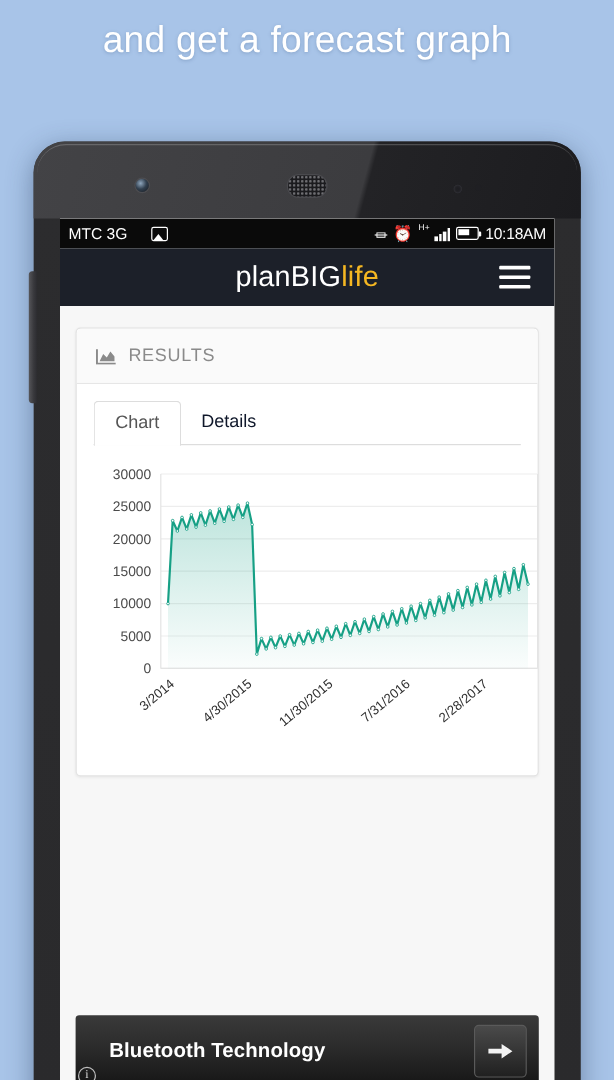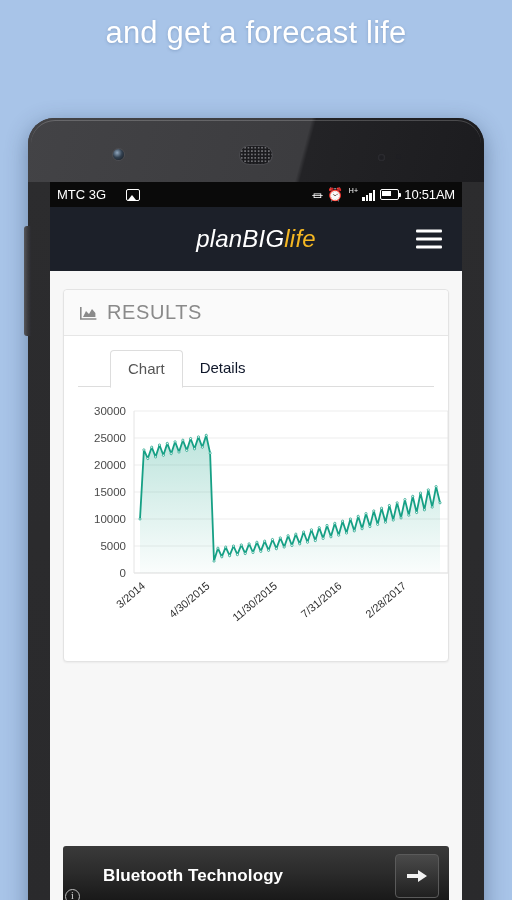--- a/index.html
+++ b/index.html
@@ -94,24 +94,23 @@
   .batt {
     width:19px; height:11px; border:1.5px solid #fff; border-radius:2px;
     position:relative; display:inline-block;
   }
   .batt:before{content:"";position:absolute;left:1px;top:1px;width:9px;height:5px;background:#fff;}
   .batt:after{content:"";position:absolute;right:-3px;top:3px;width:2px;height:4px;background:#fff;border-radius:0 1px 1px 0;}
   .clock { font-size:13px; letter-spacing:-0.2px; }
 
   
   .appbar {
-    height:64px; background:#1c2029;
+    height:48px; background:#1c2029;
     display:flex; align-items:center; justify-content:center;
     position:relative;
-    font-style:italic;
   }
   .brand { font-size:24px; font-weight:400; color:#ffffff; letter-spacing:.2px; }
   .brand .accent { color:#f5b722; }
   .hamburger {
     position:absolute; right:20px; top:50%; transform:translateY(-50%);
     width:26px; display:flex; flex-direction:column; gap:5px;
   }
   .hamburger span { display:block; height:3px; background:#fff; border-radius:1px; }
 
   
@@ -119,67 +118,67 @@
 
   .card {
     background:#fff; border:1px solid #e3e3e3; border-radius:4px;
     box-shadow:0 1px 2px rgba(0,0,0,.05);
   }
   .card-head {
     height:46px; background:#fafafa; border-bottom:1px solid #e6e6e6;
     display:flex; align-items:center; gap:10px; padding:0 16px;
     border-radius:4px 4px 0 0;
   }
-  .card-head .title { font-size:20px; color:#8a8a8a; letter-spacing:.6px; }
+  .card-head .title { font-size:15px; color:#8a8a8a; letter-spacing:.6px; }
   .chart-icon { width:17px; height:14px; position:relative; display:block; }
 
   .tabs { display:flex; padding:14px 14px 0; position:relative; }
   .tabs:after {
     content:""; position:absolute; left:14px; right:14px; bottom:0;
     height:1px; background:#dddddd;
   }
   .tab {
     font-size:15px; color:#0f172a; padding:9px 17px 10px;
     position:relative; z-index:2;
   }
   .tab.active {
     color:#555; background:#fff;
     border:1px solid #dddddd; border-bottom:1px solid #fff;
-    border-radius:4px 4px 0 0; margin-bottom:-1px;margin-left:32px;
+    border-radius:4px 4px 0 0; margin-bottom:-1px;
   }
 
   .plot-wrap { padding:18px 10px 4px; }
   .axis-label { font-size:11.5px; fill:#4a4a4a; font-family:"Liberation Sans",sans-serif; }
   .xtick { font-size:11px; fill:#2f2f2f; font-family:"Liberation Sans",sans-serif; }
 
   
   .ad {
     position:absolute; left:13px; bottom:0; width:386px; height:60px;
     background:linear-gradient(180deg,#3a3a3a 0%,#2b2b2b 45%,#151515 100%);
     border-radius:3px; display:flex; align-items:center; padding:0 10px;
   }
-  .ad-title { color:#fff; font-size:17px; font-weight:bold; margin-left:30px; letter-spacing:.1px; }
+  .ad-title { color:#fff; font-size:17px; font-weight:bold; margin-left:18px; letter-spacing:.1px; }
   .ad-arrow {
     margin-left:auto; width:44px; height:44px; border-radius:4px;
     background:linear-gradient(180deg,#4a4a4a,#202020);
     border:1px solid #5a5a5a;
     display:flex; align-items:center; justify-content:center;
   }
   .ad-info {
     position:absolute; left:2px; bottom:2px; width:15px; height:15px;
     border-radius:50%; border:1.4px solid #bfbfbf; color:#dcdcdc;
     font-size:10px; line-height:12px; text-align:center;
     font-family:"Liberation Serif", serif;
   }
 </style>
 </head>
 <body>
 
 <div class="promo">
-  <div>and get a forecast life</div>
+  <div>and get a forecast graph</div>
 </div>
 
 <div class="phone">
   <div class="phone-glass"></div>
   <div class="bezel-line"></div>
   <div class="cam"></div>
   <div class="speaker"></div>
   <div class="sensor-a"></div>
   <div class="sensor-b"></div>
   <div class="vol-btn"></div>
@@ -195,21 +194,21 @@
         <span class="ico">⏛</span>
         <span class="ico">⏰</span>
         <span class="hplus">H+</span>
         <span class="ico-sig">
             <i></i>
             <i></i>
             <i></i>
             <i></i>
           </span>
         <span class="batt"></span>
-        <span class="clock">10:51AM</span>
+        <span class="clock">10:18AM</span>
       </div>
     </div>
 
     <div class="appbar">
       <div class="brand">
         <span>planBIG</span><span class="accent">life</span>
       </div>
       <div class="hamburger">
         <span></span>
           <span></span>

